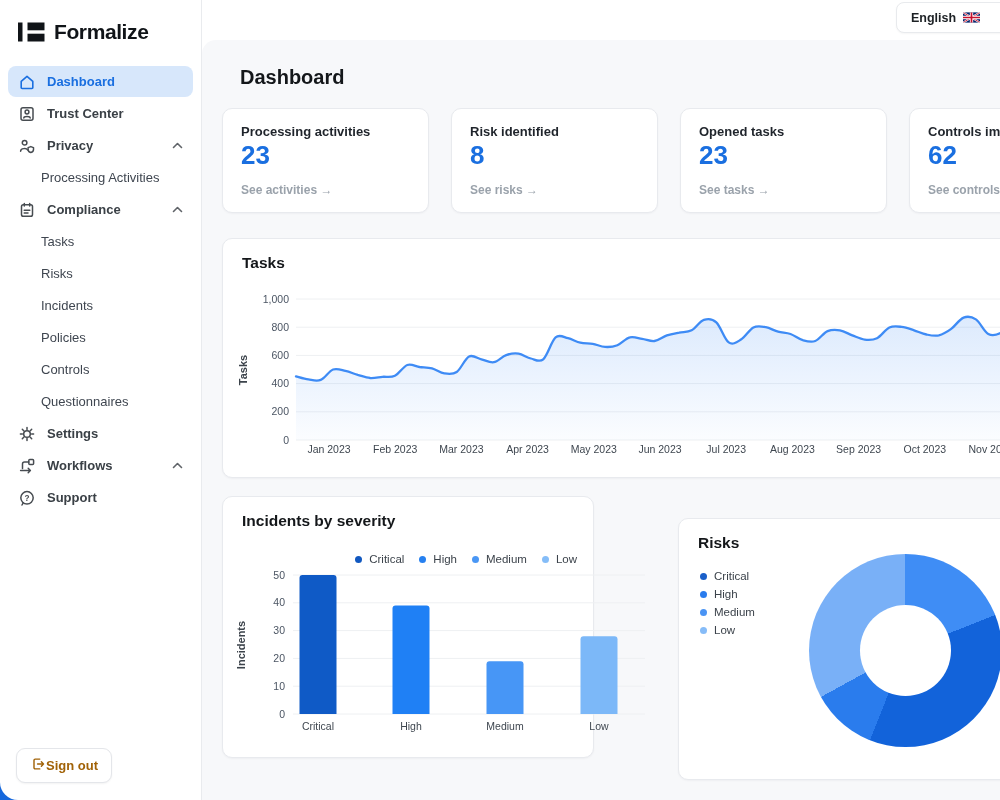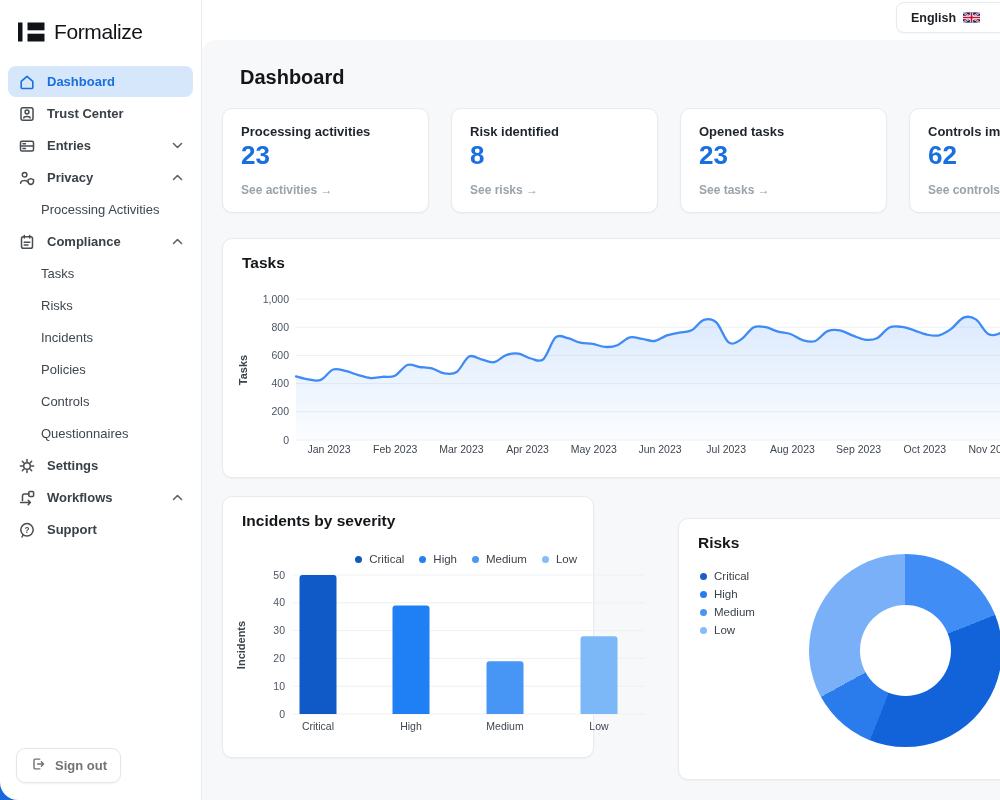--- a/index.html
+++ b/index.html
@@ -7,34 +7,34 @@
     font-family:"Liberation Sans", sans-serif; position:relative; }
 
   
   #corner-blue { position:absolute; left:0; bottom:0; width:28px; height:28px; background:#1668dc; z-index:0; }
 
   
   #sidebar { position:absolute; left:0; top:0; width:202px; height:800px; background:#fff;
     border-right:1px solid #e9ebee; border-bottom-left-radius:18px; z-index:2; padding-top:14px; }
   .logo-row { display:flex; align-items:center; gap:9px; padding-left:18px; height:36px; }
   .logo-mark svg { display:block; }
-  .brand { font-size:21px; font-weight:400; color:#101418; letter-spacing:-0.4px; }
+  .brand { font-size:21px; font-weight:700; color:#101418; letter-spacing:-0.4px; }
   #sidebar-nav { margin-top:16px; }
   .nav-item { height:31px; margin:1px 8px; border-radius:8px; display:flex; align-items:center;
     padding:0 10px; gap:11px; font-size:13px; font-weight:700; color:#3a4046; cursor:pointer; }
   .nav-item .ic { width:18px; height:18px; color:#474c51; flex:0 0 18px; display:flex; align-items:center; }
   .nav-item.active { background:#d7e7fb; color:#1a6fe0; }
   .nav-item.active .ic { color:#1a6fe0; }
   .chev { margin-left:auto; color:#5f6368; display:flex; }
   .chev.up svg { transform:rotate(180deg); }
   .nav-sub { height:31px; margin:1px 8px; border-radius:8px; display:flex; align-items:center;
     padding-left:33px; font-size:13px; font-weight:400; color:#3f4650; cursor:pointer; }
-  #signout-btn { position:absolute; left:16px; bottom:17px; display:flex; align-items:center; gap:9px;
+  #signout-btn { position:absolute; left:16px; bottom:17px; display:flex; align-items:center; 
     padding:7px 13px; background:#fff; border:1px solid #e4e6ea; border-radius:9px;
-    font-size:13px; font-weight:700; color:#737373; box-shadow:0 1px 2px rgba(0,0,0,.05); cursor:pointer; }
+    font-size:13px; font-weight:700; color:#a16207; box-shadow:0 1px 2px rgba(0,0,0,.05); cursor:pointer; }
 
   
   #topbar { position:absolute; left:202px; top:0; width:798px; height:40px; background:#fff; z-index:1; }
   #lang-btn { position:absolute; top:2px; right:-12px; width:116px; height:31px; background:#fff;
     border:1px solid #e8eaed; border-radius:8px; display:flex; align-items:center; gap:7px;
     padding-left:14px; font-size:12.5px; font-weight:700; color:#1d2125;
     box-shadow:0 1px 2px rgba(0,0,0,.04); cursor:pointer; }
   #lang-btn .flag svg { display:block; border-radius:2px; }
 
   
@@ -96,34 +96,20 @@
       </div>
       <div class="nav-item">
         <span class="ic">
           <svg width="18" height="18" viewBox="0 0 18 18" fill="none" stroke="currentColor" stroke-width="1.5" stroke-linecap="round">
             <rect x="3" y="2.8" width="12" height="12.4" rx="2"></rect>
             <circle cx="9" cy="7" r="1.9"></circle>
             <path d="M5.8 12.9c0-2 6.4-2 6.4 0"></path>
           </svg>
         </span>
         <span>Trust Center</span>
-      </div>
-      <div class="nav-item">
-        <span class="ic">
-          <svg width="18" height="18" viewBox="0 0 18 18" fill="none" stroke="currentColor" stroke-width="1.5" stroke-linecap="round">
-            <rect x="2.5" y="4.3" width="13" height="9.6" rx="1.5"></rect>
-            <path d="M2.5 9.1h13M5 6.8h2.4M5 11.5h2.4"></path>
-          </svg>
-        </span>
-        <span>Entries</span>
-        <span class="chev down">
-          <svg width="11" height="7" viewBox="0 0 11 7" fill="none" stroke="currentColor" stroke-width="1.6" stroke-linecap="round" stroke-linejoin="round">
-            <path d="M1.5 1.5 5.5 5.5 9.5 1.5"></path>
-          </svg>
-        </span>
       </div>
       <div class="nav-item">
         <span class="ic">
           <svg width="18" height="18" viewBox="0 0 18 18" fill="none" stroke="currentColor" stroke-width="1.5" stroke-linecap="round" stroke-linejoin="round">
             <circle cx="6.6" cy="5.7" r="2.3"></circle>
             <path d="M2.6 14.3c0-3.3 6-3.4 7-1.3"></path>
             <path d="M12.8 9.6l2.7 1v1.8c0 1.6-1 2.6-2.7 3.1-1.7-.5-2.7-1.5-2.7-3.1v-1.8z"></path>
           </svg>
         </span>
         <span>Privacy</span>

